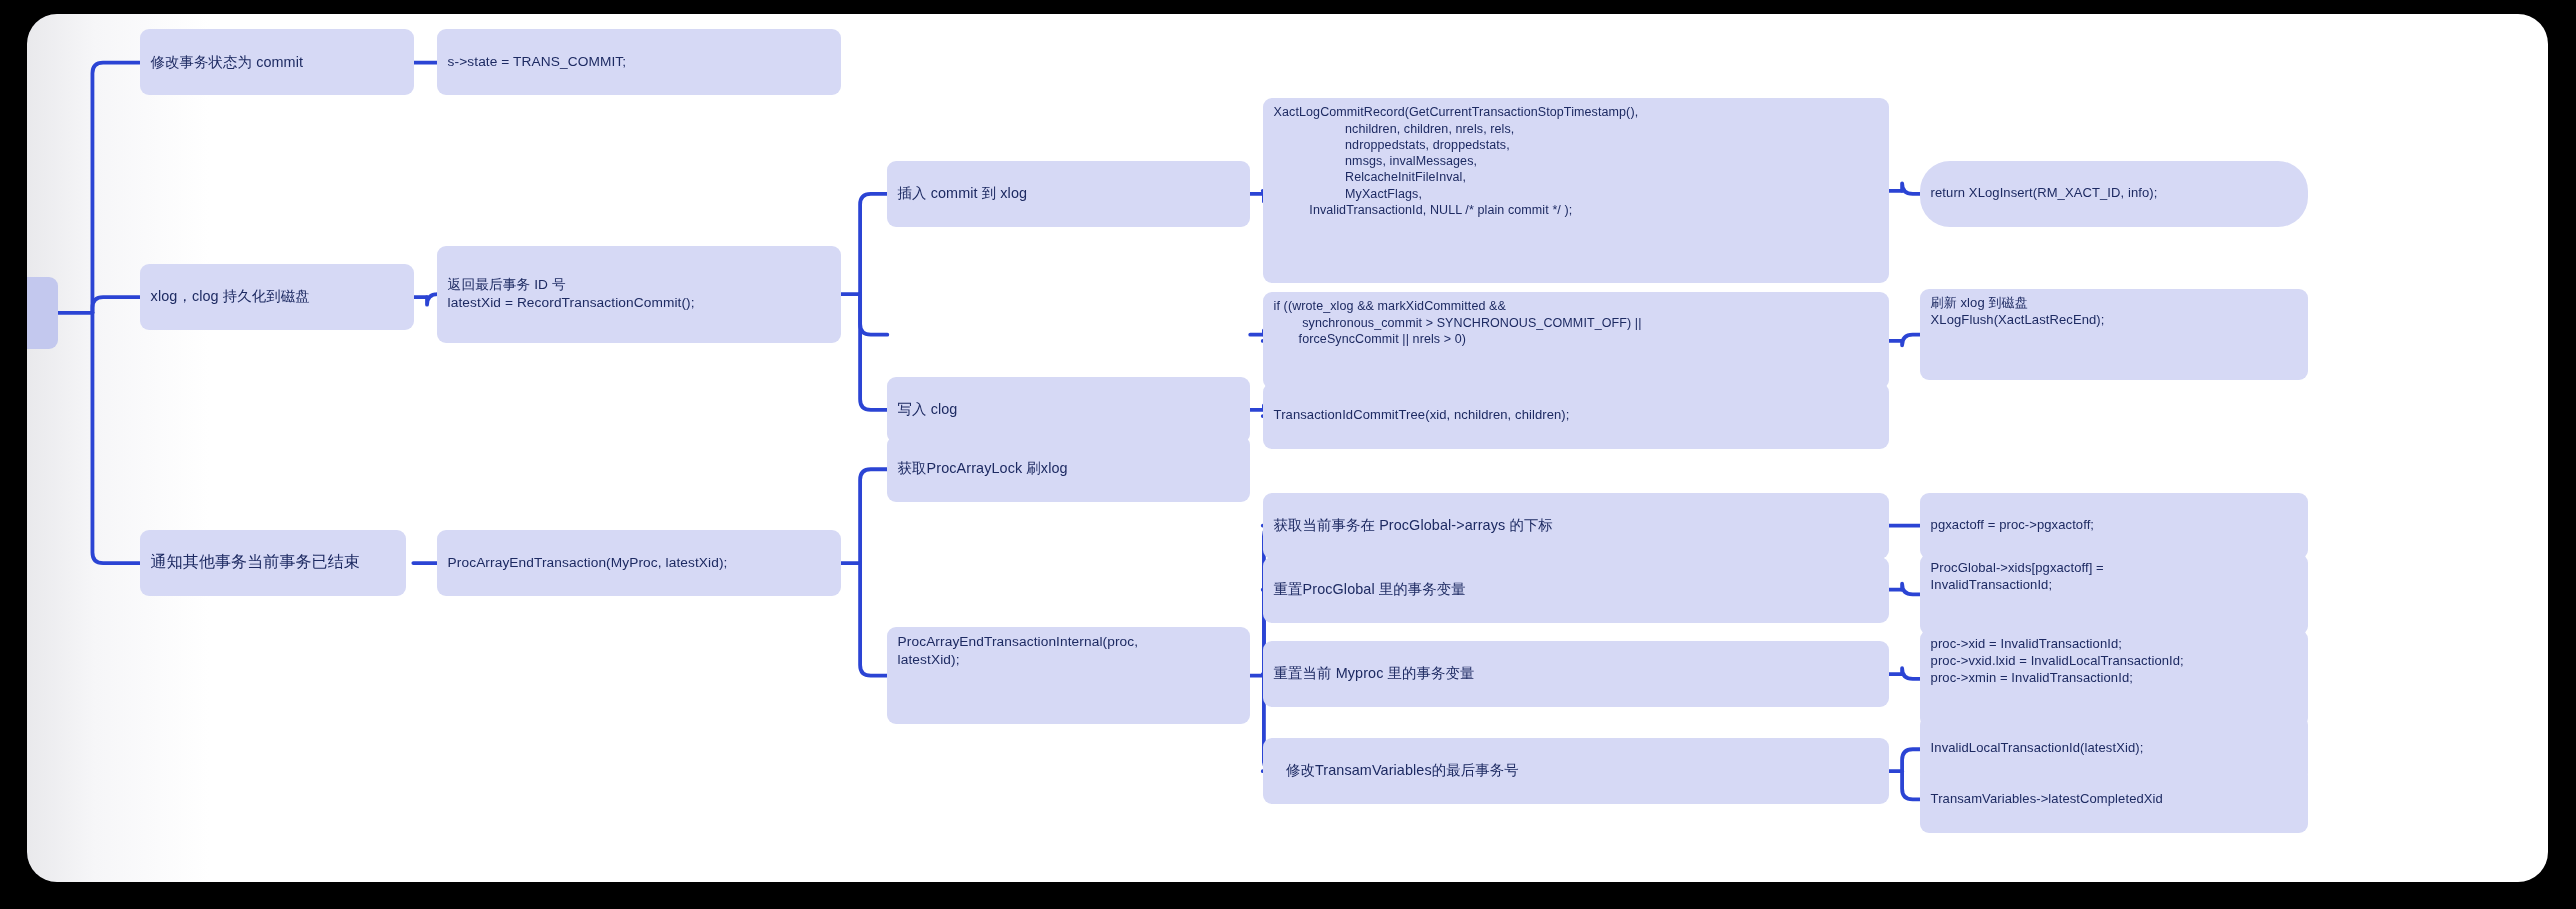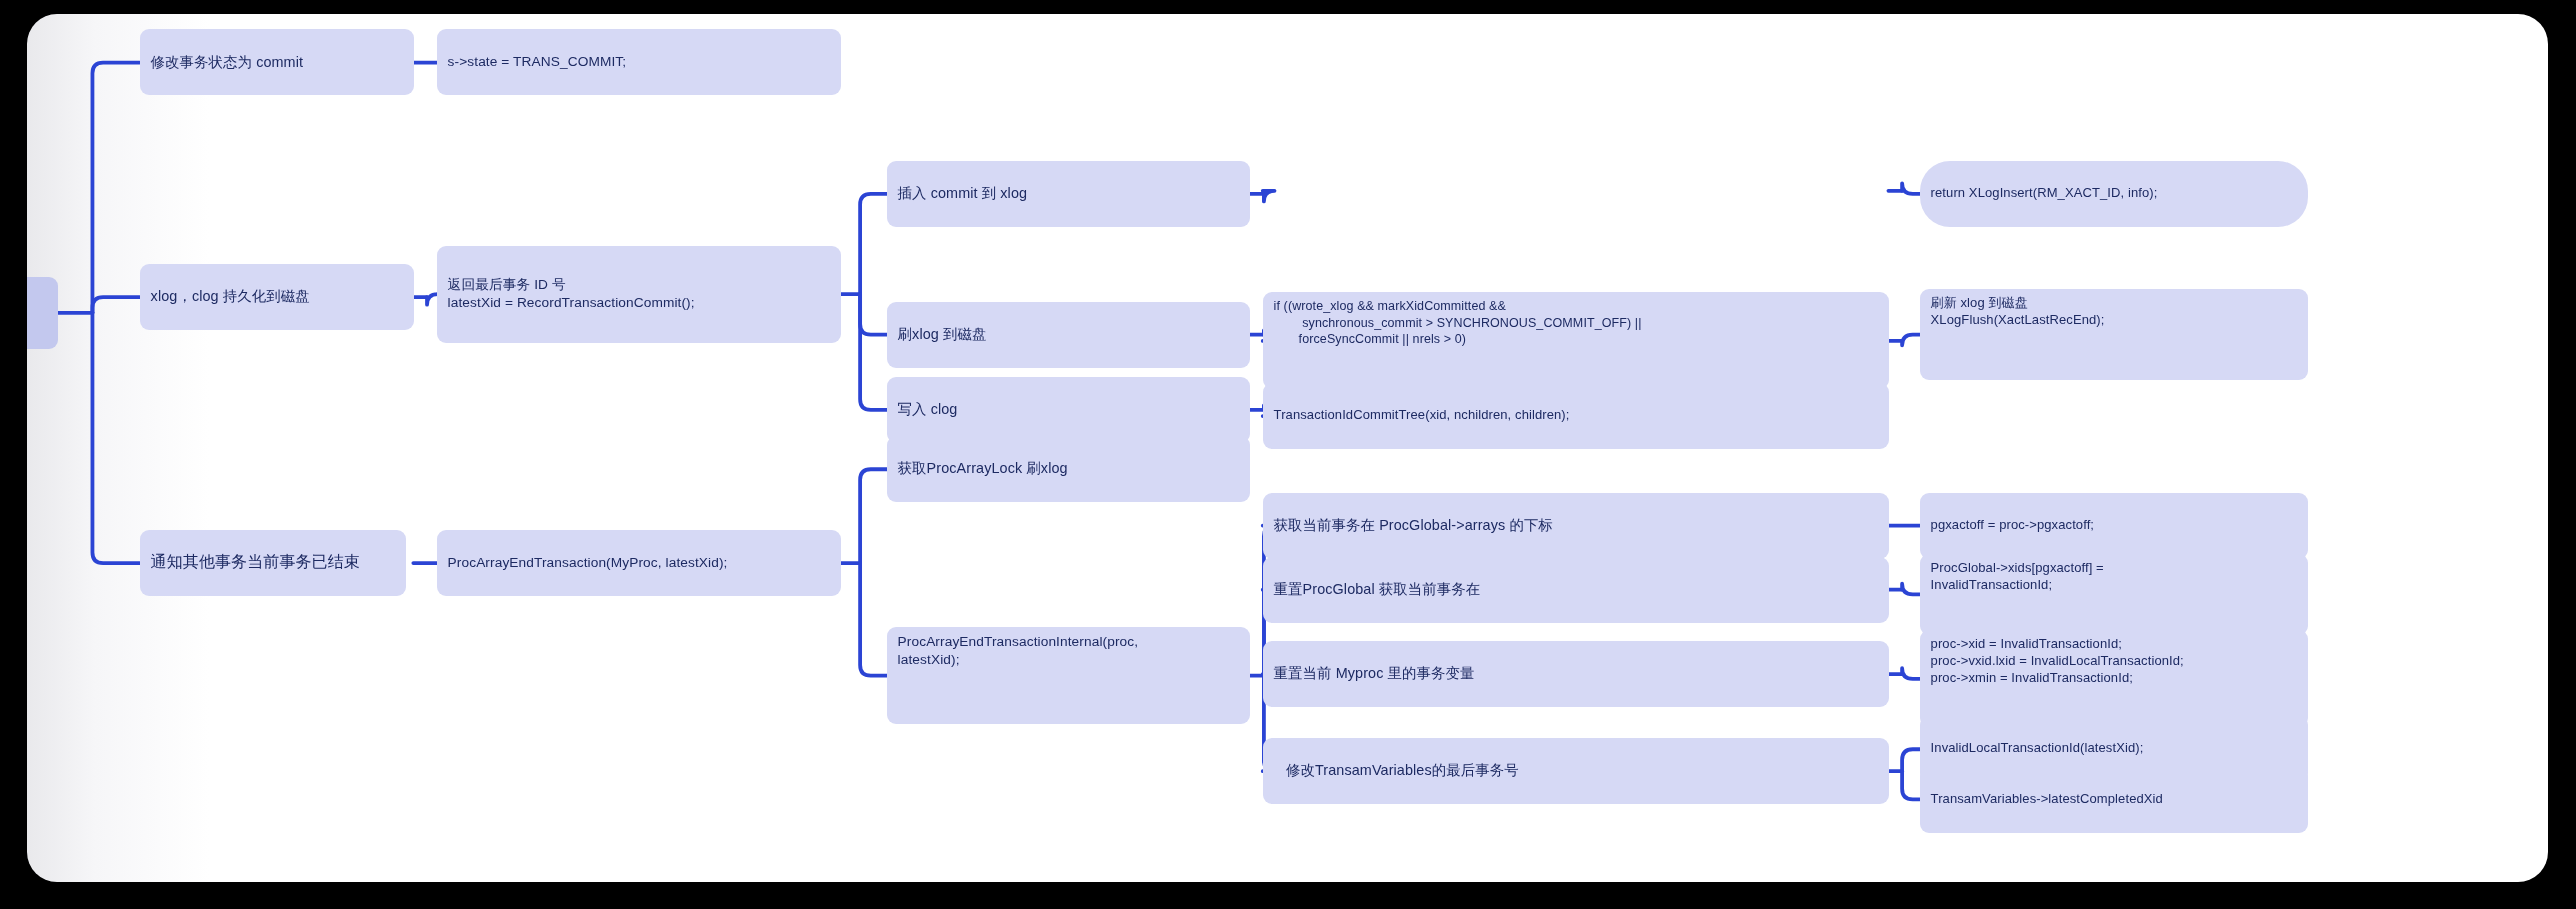--- a/index.html
+++ b/index.html
@@ -89,39 +89,45 @@
 
     <div class="node" style="left: 410px; top: 15.6px; width: 404px; height: 66px; font-size: 13.7px; padding: 0px 10.6px; align-items: center;">s-&gt;state = TRANS_COMMIT;</div>
 
     <div class="node" style="left: 410px; top: 232px; width: 404px; height: 97px; font-size: 13.7px; align-items: center; padding: 0px 10.6px;">返回最后事务 ID 号
 latestXid = RecordTransactionCommit();</div>
 
     <div class="node" style="left: 410px; top: 516px; width: 404px; height: 66px; font-size: 13.7px; padding: 0px 10.6px; align-items: center;">ProcArrayEndTransaction(MyProc, latestXid);</div>
 
     <div class="node" style="left: 860px; top: 147px; width: 363px; height: 66px; font-size: 14.4px; padding: 0px 10.6px; align-items: center;">插入 commit 到 xlog</div>
 
-    <div class="node" style="left: 860px; top: 288px; width: 363px; height: 66px; font-size: 14.4px; padding: 0px 10.6px; align-items: center;">刷xlog 到磁盘</div>
 
     <div class="node" style="left: 860px; top: 363px; width: 363px; height: 66px; font-size: 14.4px; padding: 0px 10.6px; align-items: center;">写入 clog</div>
 
     <div class="node" style="left: 860px; top: 422px; width: 363px; height: 66px; font-size: 14.4px; padding: 0px 10.6px; align-items: center;">获取ProcArrayLock 刷xlog</div>
 
     <div class="node" style="left: 860px; top: 613px; width: 363px; height: 97px; font-size: 13.7px; padding: 6.8px 10.6px; align-items: flex-start;">ProcArrayEndTransactionInternal(proc,
 latestXid);</div>
 
+    <div class="node mono-ish" style="left: 1236px; top: 84px; width: 626px; height: 185px; font-size: 12.5px; align-items: flex-start; padding: 6.8px 10.6px;">XactLogCommitRecord(GetCurrentTransactionStopTimestamp(),
+                    nchildren, children, nrels, rels,
+                    ndroppedstats, droppedstats,
+                    nmsgs, invalMessages,
+                    RelcacheInitFileInval,
+                    MyXactFlags,
+          InvalidTransactionId, NULL /* plain commit */ );</div>
 
     <div class="node mono-ish" style="left: 1236px; top: 278px; width: 626px; height: 97px; font-size: 12.5px; align-items: flex-start; padding: 6.8px 10.6px;">if ((wrote_xlog &amp;&amp; markXidCommitted &amp;&amp;
         synchronous_commit &gt; SYNCHRONOUS_COMMIT_OFF) ||
        forceSyncCommit || nrels &gt; 0)</div>
 
     <div class="node mono-ish" style="left: 1236px; top: 369px; width: 626px; height: 66px; font-size: 13px; padding: 0px 10.6px; align-items: center;">TransactionIdCommitTree(xid, nchildren, children);</div>
 
     <div class="node" style="left: 1236px; top: 479px; width: 626px; height: 66px; font-size: 14.4px; padding: 0px 10.6px; align-items: center;">获取当前事务在 ProcGlobal-&gt;arrays 的下标</div>
 
-    <div class="node" style="left: 1236px; top: 543px; width: 626px; height: 66px; font-size: 14.4px; padding: 0px 10.6px; align-items: center;">重置ProcGlobal 获取当前事务在</div>
+    <div class="node" style="left: 1236px; top: 543px; width: 626px; height: 66px; font-size: 14.4px; padding: 0px 10.6px; align-items: center;">重置ProcGlobal 里的事务变量</div>
 
     <div class="node" style="left: 1236px; top: 627px; width: 626px; height: 66px; font-size: 14.4px; padding: 0px 10.6px; align-items: center;">重置当前 Myproc 里的事务变量</div>
 
     <div class="node" style="left: 1236px; top: 724px; width: 626px; height: 66px; font-size: 14.4px; padding: 0px 23px; align-items: center;">修改TransamVariables的最后事务号</div>
 
     <div class="node mono-ish" style="left: 1893px; top: 147px; width: 388px; height: 66px; font-size: 13px; padding: 0px 10.6px; align-items: center; border-radius: 30px;">return XLogInsert(RM_XACT_ID, info);</div>
 
     <div class="node" style="left: 1893px; top: 275px; width: 388px; height: 91px; font-size: 13px; padding: 6.8px 10.6px; align-items: flex-start;">刷新 xlog 到磁盘
 XLogFlush(XactLastRecEnd);</div>
 

